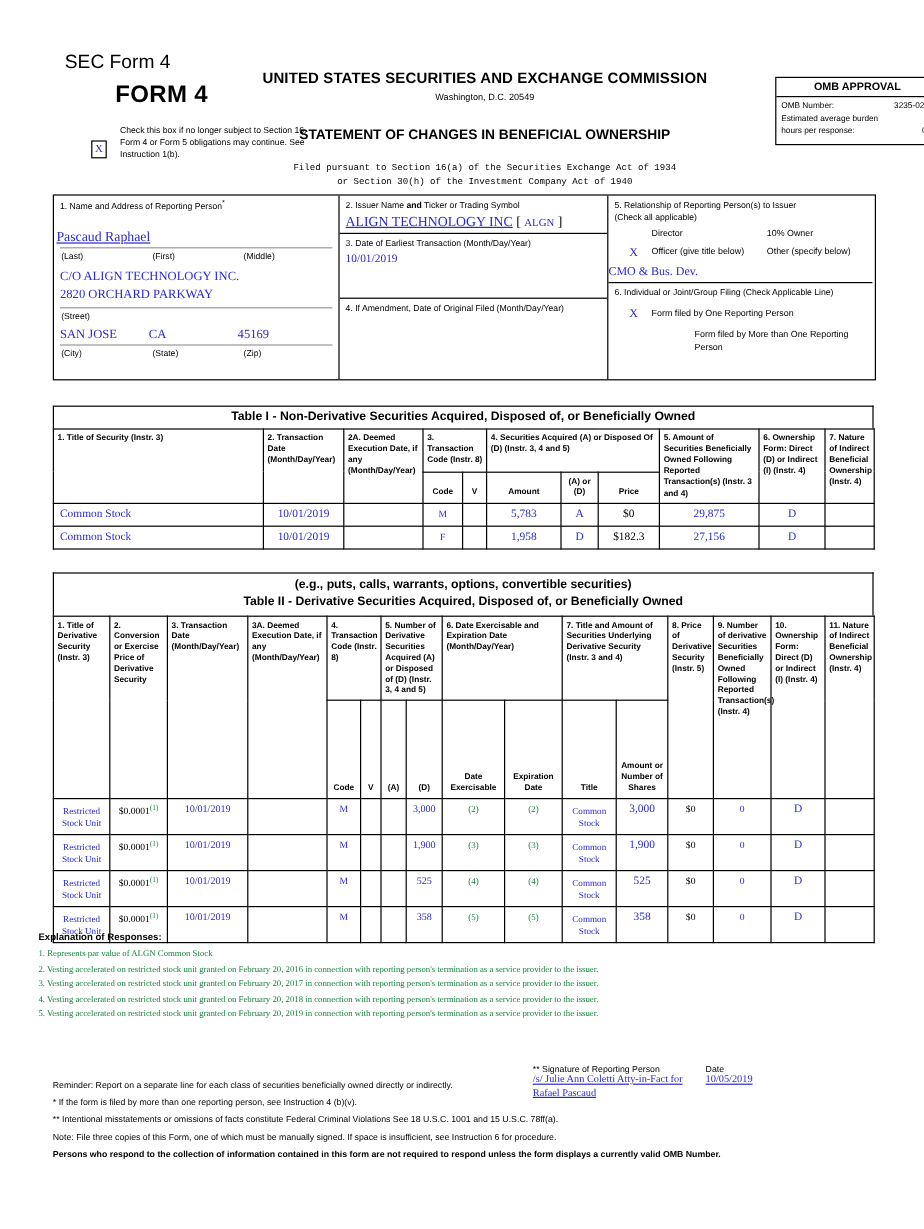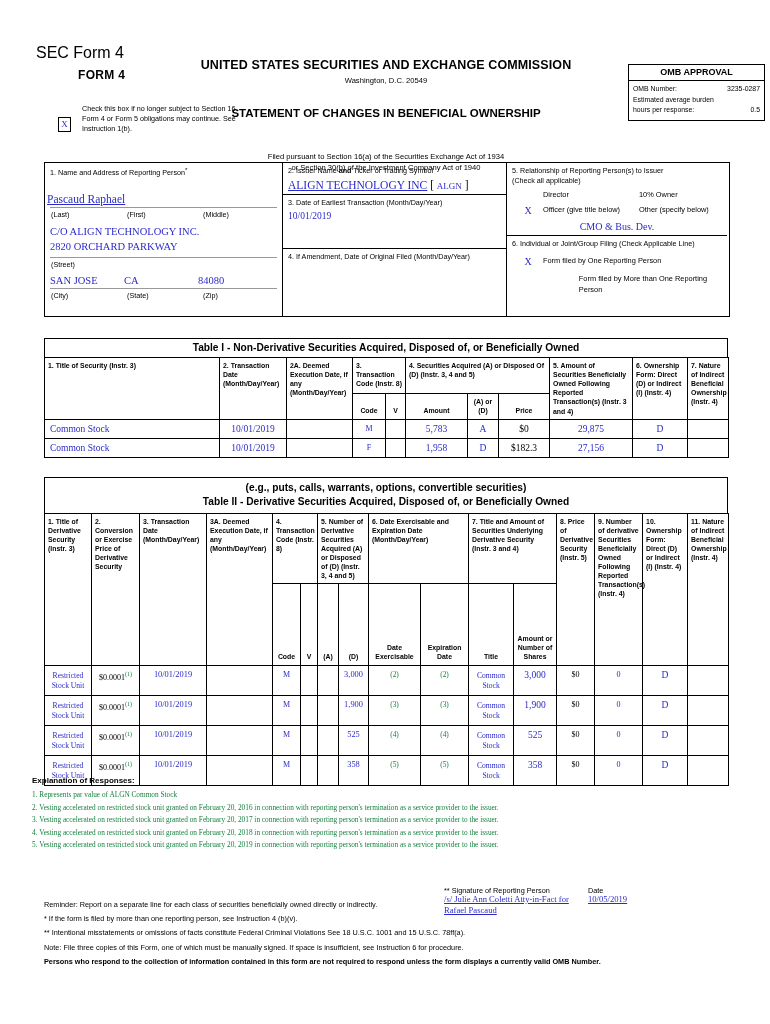--- a/index.html
+++ b/index.html
@@ -10,31 +10,31 @@
     -webkit-font-smoothing:antialiased;
   }
   .page{position:relative;width:770px;height:1024px;padding:0;box-sizing:border-box;}
   .blue{color:#2a2aca;}
   .green{color:#17823f;}
   .serif{font-family:"Liberation Serif", serif;}
   .b{font-weight:bold;}
   .u{text-decoration:underline;}
 
   
-  .hdr{position:absolute;left:36px;top:44px;width:684px;}
-  .form4-title{font-size:12px;font-weight:bold;margin-left:42px;margin-top:6px;letter-spacing:.3px;}
+  .hdr{position:absolute;left:54px;top:44px;width:684px;}
+  .form4-title{font-size:20px;font-weight:bold;margin-left:42px;margin-top:6px;letter-spacing:.3px;}
   .chk-wrap{position:absolute;left:20px;top:60px;width:200px;}
   .chk-note{font-size:7.2px;line-height:1.38;margin-left:26px;}
   .chkbox{position:absolute;left:2px;top:13px;width:11px;height:13px;border:1px solid #000;
           text-align:center;font-size:9px;line-height:13px;color:#2a2aca;font-family:"Liberation Serif",serif;}
   .centerblk{position:absolute;left:150px;top:14px;width:400px;text-align:center;}
   .sec-name{font-size:12.5px;font-weight:bold;letter-spacing:.1px;}
   .sec-addr{font-size:7.6px;margin-top:4px;}
   .stmt{font-size:11.5px;font-weight:bold;margin-top:22px;}
-  .filed{font-size:7.6px;margin-top:32px;line-height:1.45;}
+  .filed{font-size:7.6px;margin-top:17px;line-height:1.45;font-family:Liberation Mono, monospace;}
 
   
   .omb{position:absolute;left:592px;top:20px;width:135px;border:1px solid #000;}
   .omb-t{border-bottom:1px solid #000;text-align:center;font-size:9px;font-weight:bold;padding:2px 0 3px;}
   .omb-b{padding:3px 4px 4px;font-size:6.9px;}
   .omb-row{display:flex;justify-content:space-between;line-height:1.55;}
 
   
   .ident{position:absolute;left:44px;top:162px;width:684px;border:1px solid #000;display:flex;}
   .id-c1{width:238px;border-right:1px solid #000;box-sizing:border-box;}
@@ -52,21 +52,21 @@
   .csz{display:flex;font-size:10.5px;padding:3px 4px 2px 5px;}
   .csz span:nth-child(1){width:74px;}
   .csz span:nth-child(2){width:74px;}
   .issuer{font-size:11.5px;padding:1px 0 3px 5px;}
   .tick{font-size:9px;}
   .dt{font-size:9.5px;padding:2px 0 3px 5px;}
   .relrow{display:flex;font-size:7.4px;padding:1px 6px 1px 6px;}
   .relrow .x{width:30px;text-align:center;font-family:"Liberation Serif",serif;font-size:10px;color:#2a2aca;}
   .relrow .c1{width:96px;line-height:1.35;}
   .relrow .c2{width:80px;line-height:1.35;}
-  .office{text-align:center;font-size:10px;padding:4px 0 3px;}
+  .office{font-size:10px;padding:4px 0 3px;}
   .filingrow{display:flex;font-size:7.4px;padding:2px 6px;}
   .filingrow .x{width:30px;text-align:center;font-family:"Liberation Serif",serif;font-size:10px;color:#2a2aca;}
   .filingrow .t{width:165px;line-height:1.4;}
 
   
   table.grid{border-collapse:collapse;width:684px;table-layout:fixed;}
   table.grid td,table.grid th{border:1px solid #000;vertical-align:top;}
   .tbl-title{font-size:10.2px;font-weight:bold;text-align:center;padding:3px 0 4px;border:1px solid #000;border-bottom:none;}
   .tbl-title2{font-size:10.2px;font-weight:bold;text-align:center;padding:3px 0 4px;line-height:1.35;border:1px solid #000;border-bottom:none;}
   th.hd{font-size:6.9px;font-weight:bold;text-align:left;padding:3px 3px;line-height:1.32;vertical-align:top;}
@@ -151,21 +151,21 @@
         <div>C/O ALIGN TECHNOLOGY INC.</div>
         <div>2820 ORCHARD PARKWAY</div>
       </div>
       <div class="hr-thin"></div>
       <div class="lfm">
         <span>(Street)</span>
       </div>
       <div class="csz blue serif">
         <span>SAN JOSE</span>
         <span>CA</span>
-        <span>84080</span>
+        <span>45169</span>
       </div>
       <div class="hr-thin"></div>
       <div class="lfm">
         <span>(City)</span>
         <span>(State)</span>
         <span>(Zip)</span>
       </div>
     </div>
 
     <div class="id-c2">

